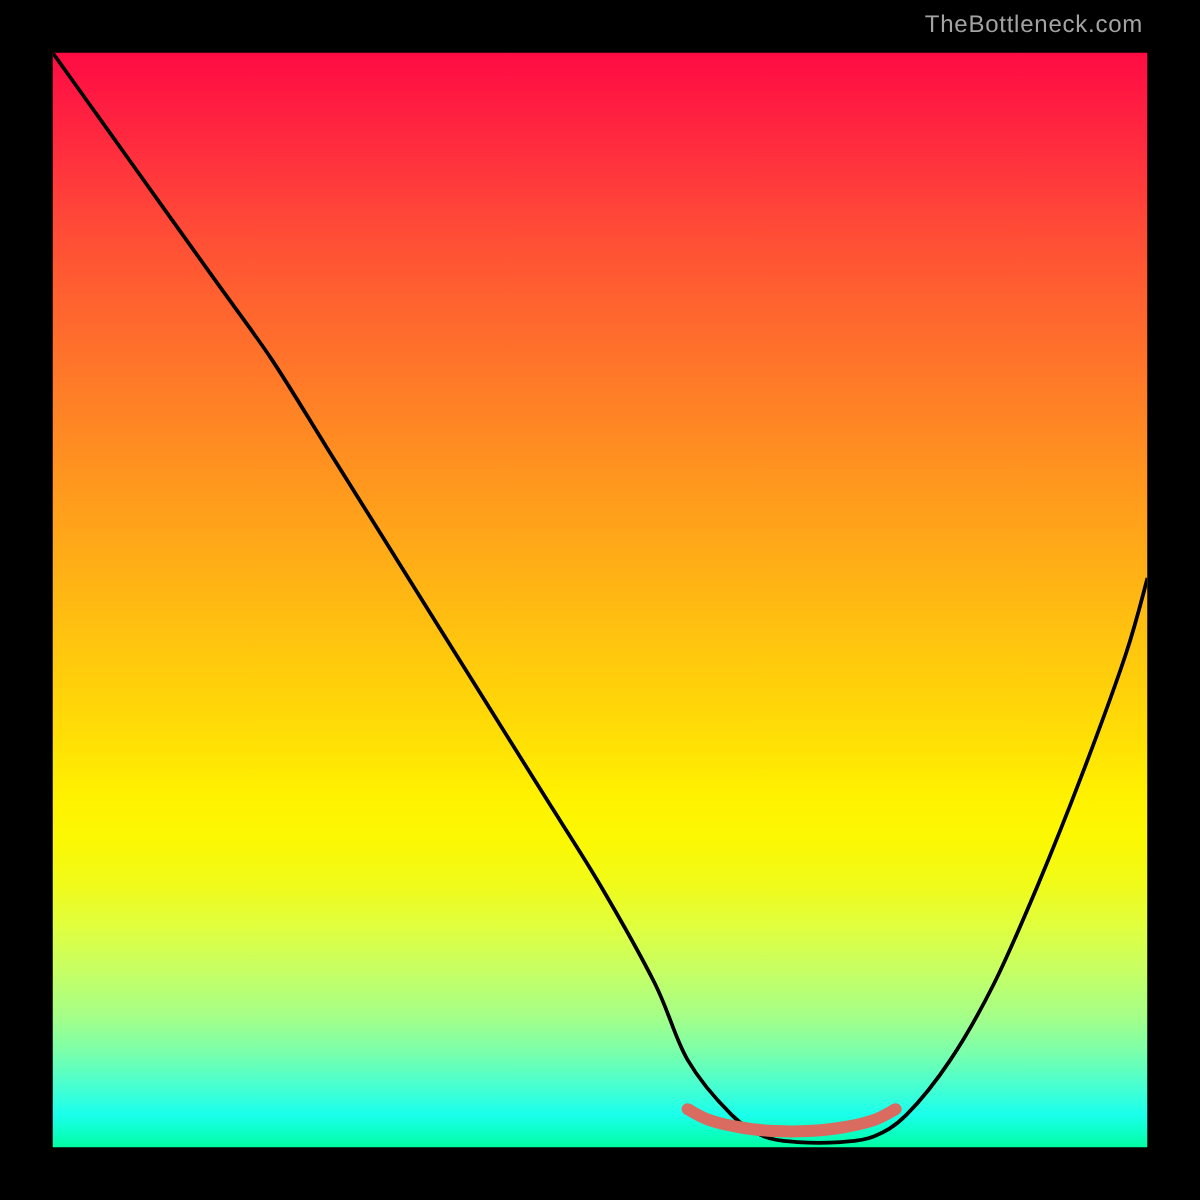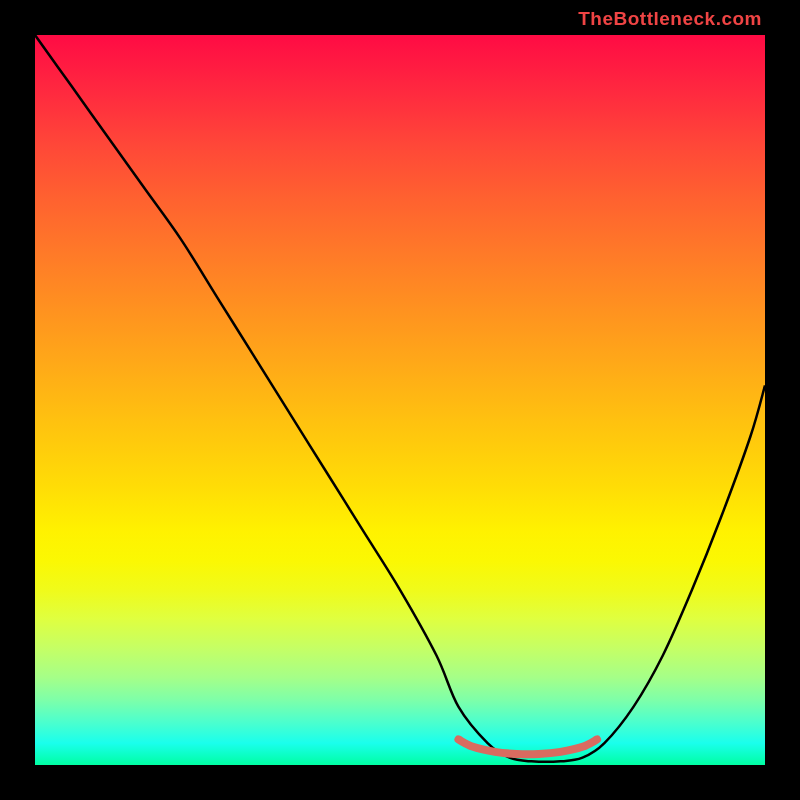--- a/index.html
+++ b/index.html
@@ -57,23 +57,23 @@
     position: absolute;
     left: 0;
     top: 0;
     width: 100%;
     height: 100%;
   }
   .watermark {
     position: absolute;
     top: 8px;
     right: 38px;
-    color: #ef4444;
-    font-size: 19px;
-    font-weight: 700;
+    color: #a3a3a3;
+    font-size: 16px;
+    font-weight: 400;
     letter-spacing: 0.5px;
   }
 </style>
 </head>
 <body>
 
 <div class="chart-wrapper">
   <div class="watermark">TheBottleneck.com</div>
   <div class="plot-area">
     <div class="gradient-bg"></div>

